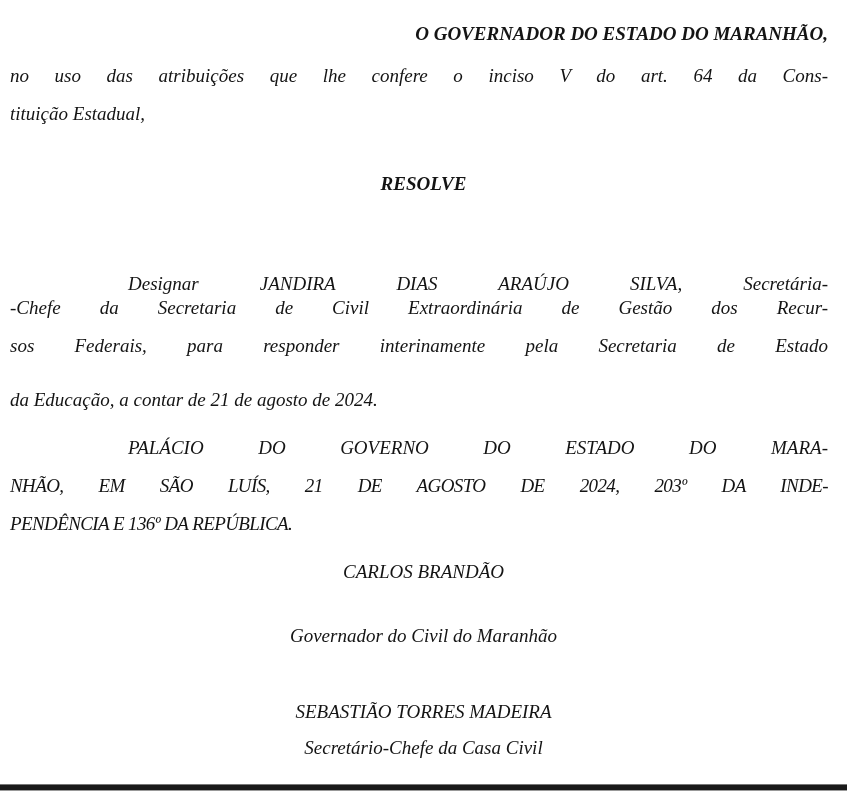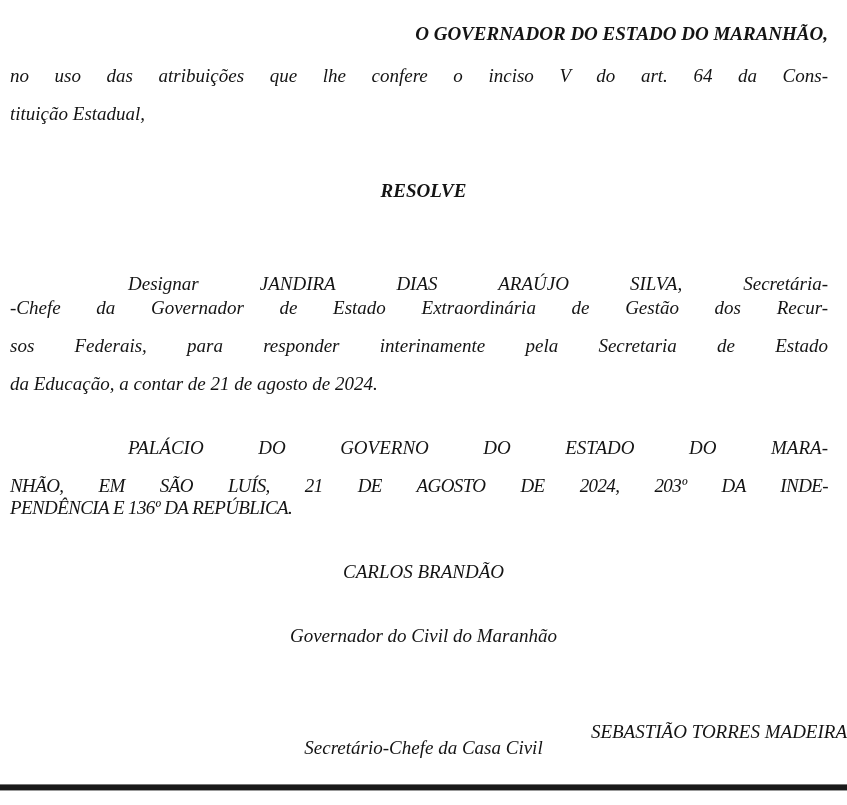--- a/index.html
+++ b/index.html
@@ -26,35 +26,35 @@
 </style>
 </head>
 <body>
 
 <div>
 
   <div class="line bold" style="top:18px; left:128px; width:700px; text-align:right;">O GOVERNADOR DO ESTADO DO MARANHÃO,</div>
   <div class="line justify" style="top:60px;">no uso das atribuições que lhe confere o inciso V do art. 64 da Cons-</div>
   <div class="line" style="top:98px;">tituição Estadual,</div>
 
-  <div class="line center bold" style="top:168px;margin-top:7px;">RESOLVE</div>
+  <div class="line center bold" style="top:168px;">RESOLVE</div>
 
   <div class="line justify" style="top:268px; left:128px; width:700px;">Designar JANDIRA DIAS ARAÚJO SILVA, Secretária-</div>
-  <div class="line justify" style="top:292px;">-Chefe da Governador de Estado Extraordinária de Gestão dos Recur-</div>
+  <div class="line justify" style="top:292px;">-Chefe da Secretaria de Civil Extraordinária de Gestão dos Recur-</div>
   <div class="line justify" style="top:330px;">sos Federais, para responder interinamente pela Secretaria de Estado</div>
-  <div class="line" style="top:368px;">da Educação, a contar de 21 de agosto de 2024.</div>
+  <div class="line" style="top:384px;">da Educação, a contar de 21 de agosto de 2024.</div>
 
   <div class="line justify" style="top:432px; left:128px; width:700px;">PALÁCIO DO GOVERNO DO ESTADO DO MARA-</div>
   <div class="line justify" style="top:470px; letter-spacing:-0.6px;">NHÃO, EM SÃO LUÍS,  21 DE AGOSTO DE 2024, 203º DA INDE-</div>
-  <div class="line" style="top:492px; letter-spacing:-0.6px;">PENDÊNCIA E 136º DA REPÚBLICA.</div>
+  <div class="line" style="top:508px; letter-spacing:-0.6px;">PENDÊNCIA E 136º DA REPÚBLICA.</div>
 
   <div>
     <div class="line center" style="top:556px;">CARLOS BRANDÃO</div>
     <div class="line center" style="top:620px;">Governador do Civil do Maranhão</div>
   </div>
 
   <div>
-    <div class="line center" style="top:716px;text-align:right;">SEBASTIÃO TORRES MADEIRA</div>
+    <div class="line center" style="top:696px;">SEBASTIÃO TORRES MADEIRA</div>
     <div class="line center" style="top:732px;">Secretário-Chefe da Casa Civil</div>
   </div>
 
   <div class="rule"></div>
 </div>
 
 </body></html>

